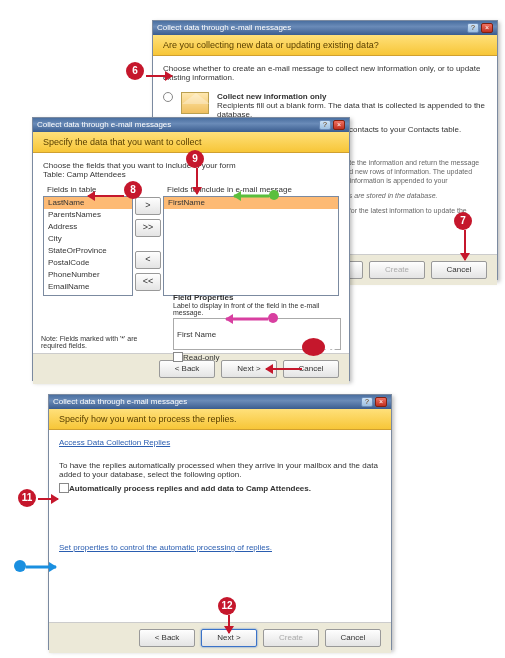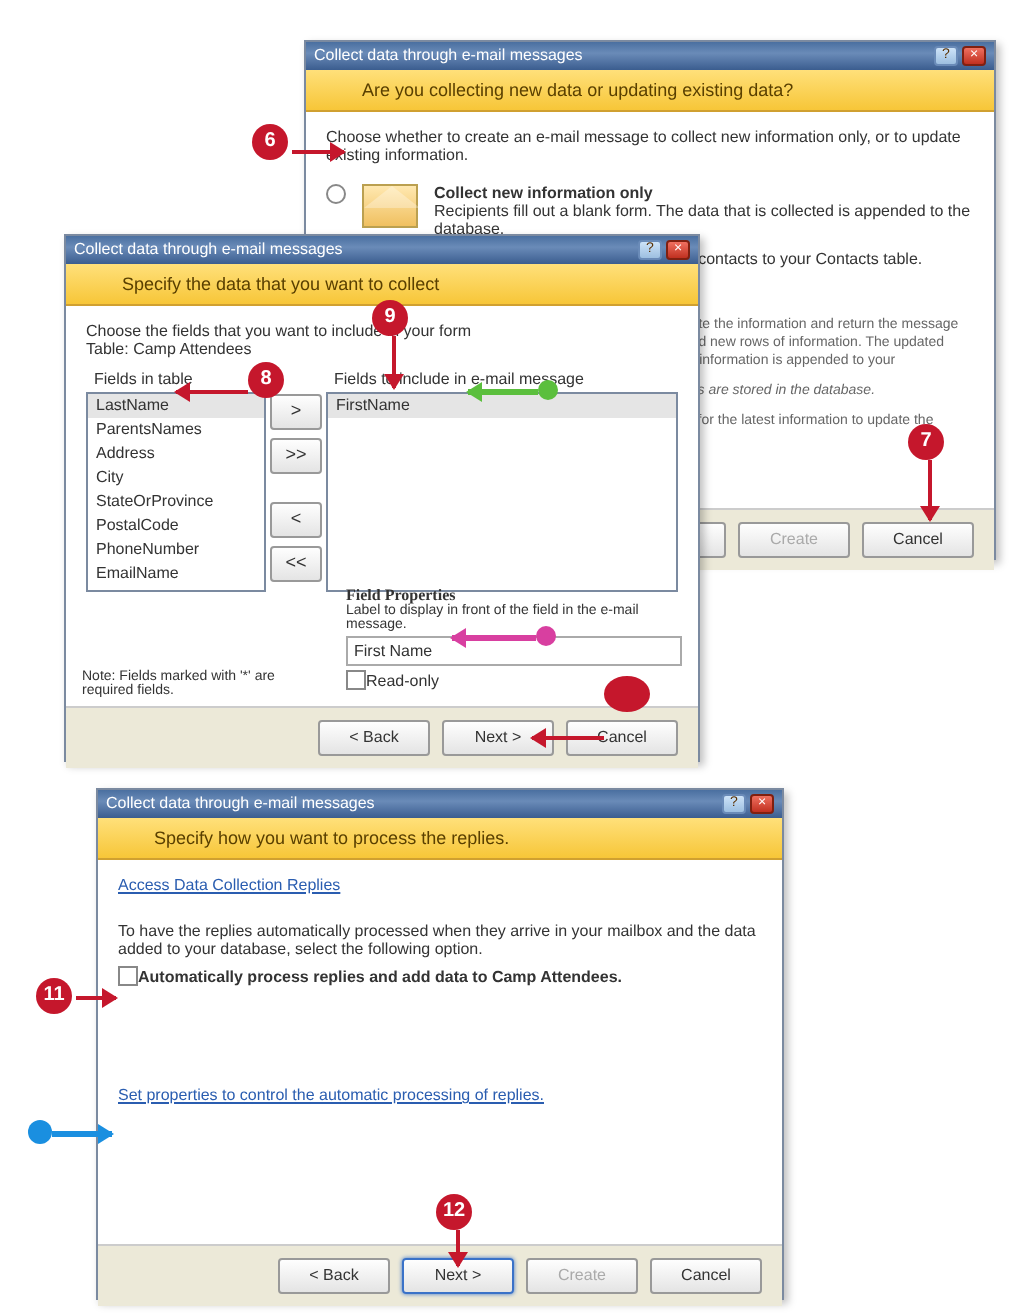--- a/index.html
+++ b/index.html
@@ -37,21 +37,21 @@
     border-radius: 2px;
     font-size: 7px;
     line-height: 7px;
     text-align: center;
     color: #5a3000;
   }
   .tbtn.close { background: linear-gradient(#f07060,#c03020); color:#fff; border-color:#802010;}
   .tbtn.help { background: linear-gradient(#cde3f8, #9dbfe0); border-color:#6a8bb8;}
   .yellowbar {
     background: linear-gradient(#ffe07a,#f7c638);
-    padding: 5px 28px;
+    padding: 5px 10px;
     font-size: 9px;
     color: #5a4000;
     border-bottom: 1px solid #d0a030;
   }
   .body-area {
     background: #fff;
     padding: 8px 10px;
     font-size: 8px;
     color: #333;
     position: relative;
@@ -84,34 +84,34 @@
   }
   .listbox-header {
     padding: 2px 4px;
     font-size: 8px;
     color: #333;
   }
   .list-item {
     padding: 1px 4px;
     line-height: 10px;
   }
-  .list-item.sel { background: #e5e5e5; }
+  .list-item.sel { background: #fdba74; }
   .movebtn {
     width: 26px; height: 18px;
     background: linear-gradient(#fefefe,#e4e4e4);
     border: 1px solid #999;
     border-radius: 2px;
     font-size: 9px;
     text-align: center;
     line-height: 15px;
     color:#333;
   }
   .textinput {
     border: 1px solid #aaa;
-    height: 15px;
+    height: 32px;
     background: #fff;
     padding: 1px 3px;
     font-size: 8px;
     color: #333;
     display: block;
   }
   .checkbox-row { display:flex; align-items:center; gap:0; font-size:8px; }
   .chk { width:10px; height:10px; border:1px solid #888; background:#fff; display:inline-block;}
   .radio { width:10px; height:10px; border:1px solid #888; border-radius:50%; background:#fff; display:inline-block; position:relative;}
   .link { color: #2a5db0; text-decoration: underline; cursor: pointer; }
@@ -265,21 +265,21 @@
 
       <div style="flex:1;">
         <div class="listbox-header">Fields to include in e-mail message</div>
         <div class="listbox" style="height:100px;">
           <div class="list-item sel">FirstName</div>
         </div>
       </div>
     </div>
 
     <div style="position:absolute; left:140px; right:8px; top:140px;">
-      <div style="font-weight:bold;font-family:Liberation Serif, serif;">Field Properties</div>
+      <div style="font-weight:bold;">Field Properties</div>
       <div style="font-size:7px;">Label to display in front of the field in the e-mail message.</div>
       <input class="textinput" style="width: 100%; margin: 2px 0px;" value="First Name">
       <div class="checkbox-row">
         <span class="chk"></span>
         <span>Read-only</span>
       </div>
     </div>
     <div style="position:absolute; left:8px; bottom:4px; font-size:7px; width:100px;">Note: Fields marked with '*' are required fields.</div>
   </div>
   <div class="footer-btns">

